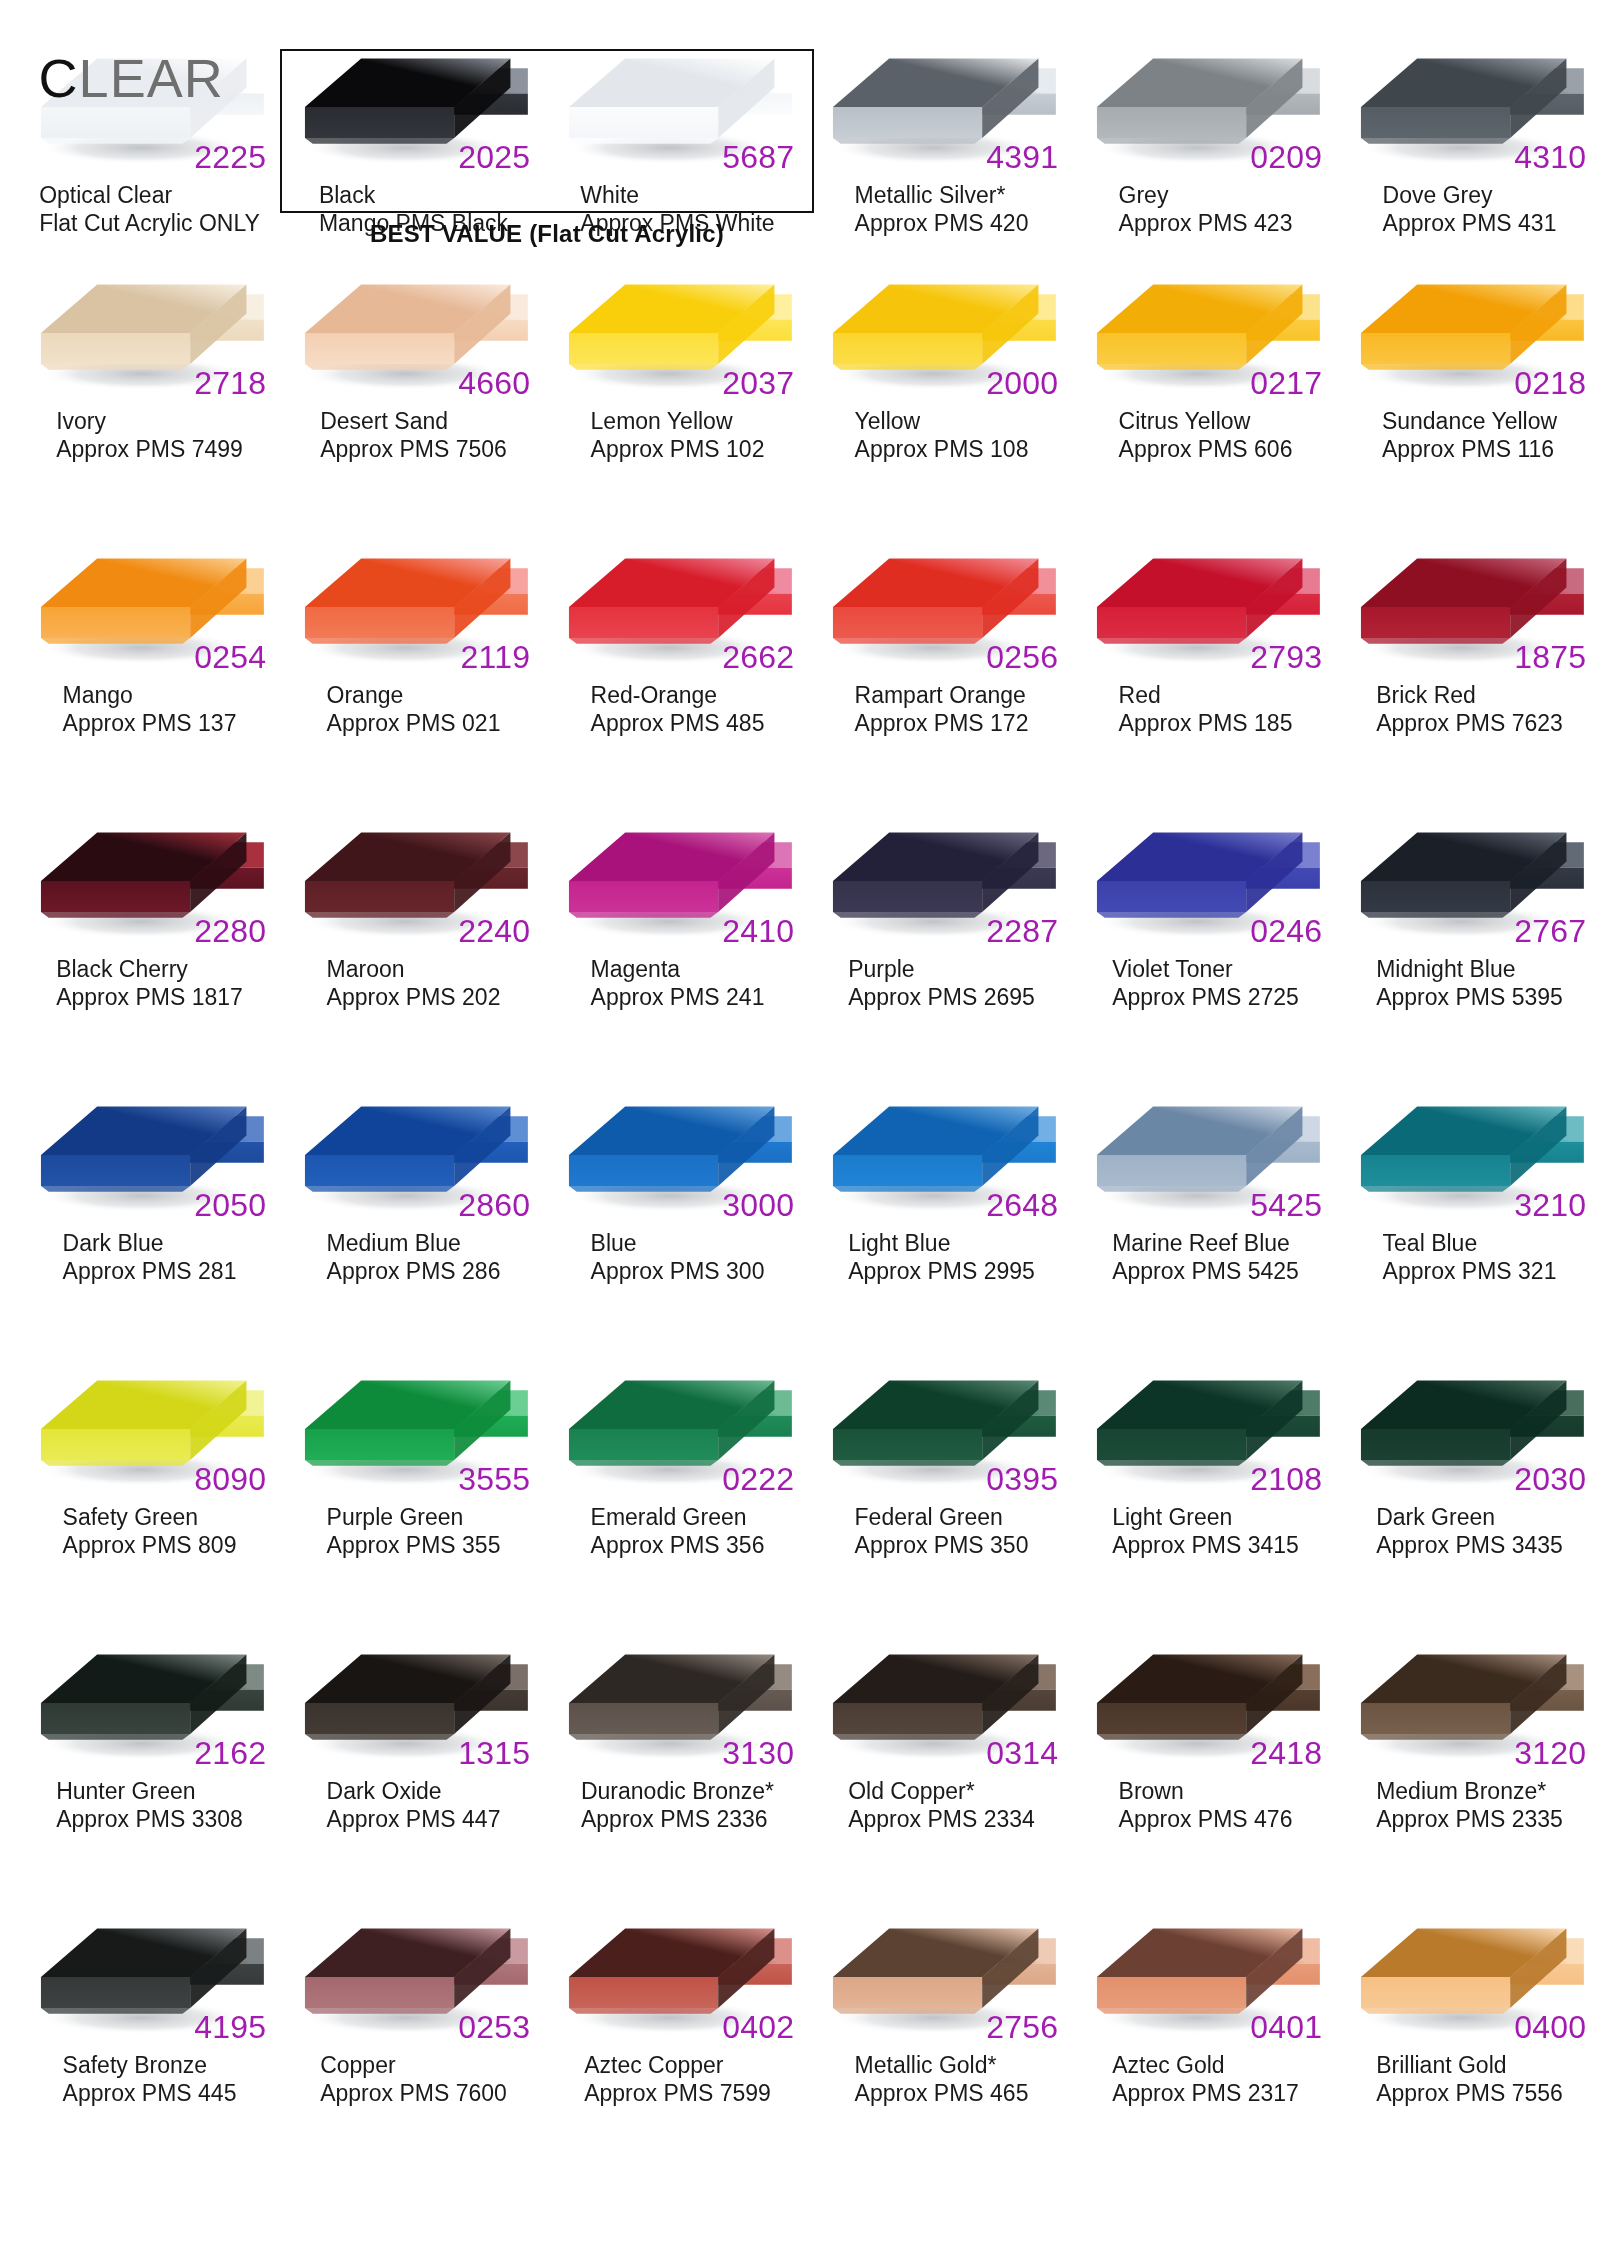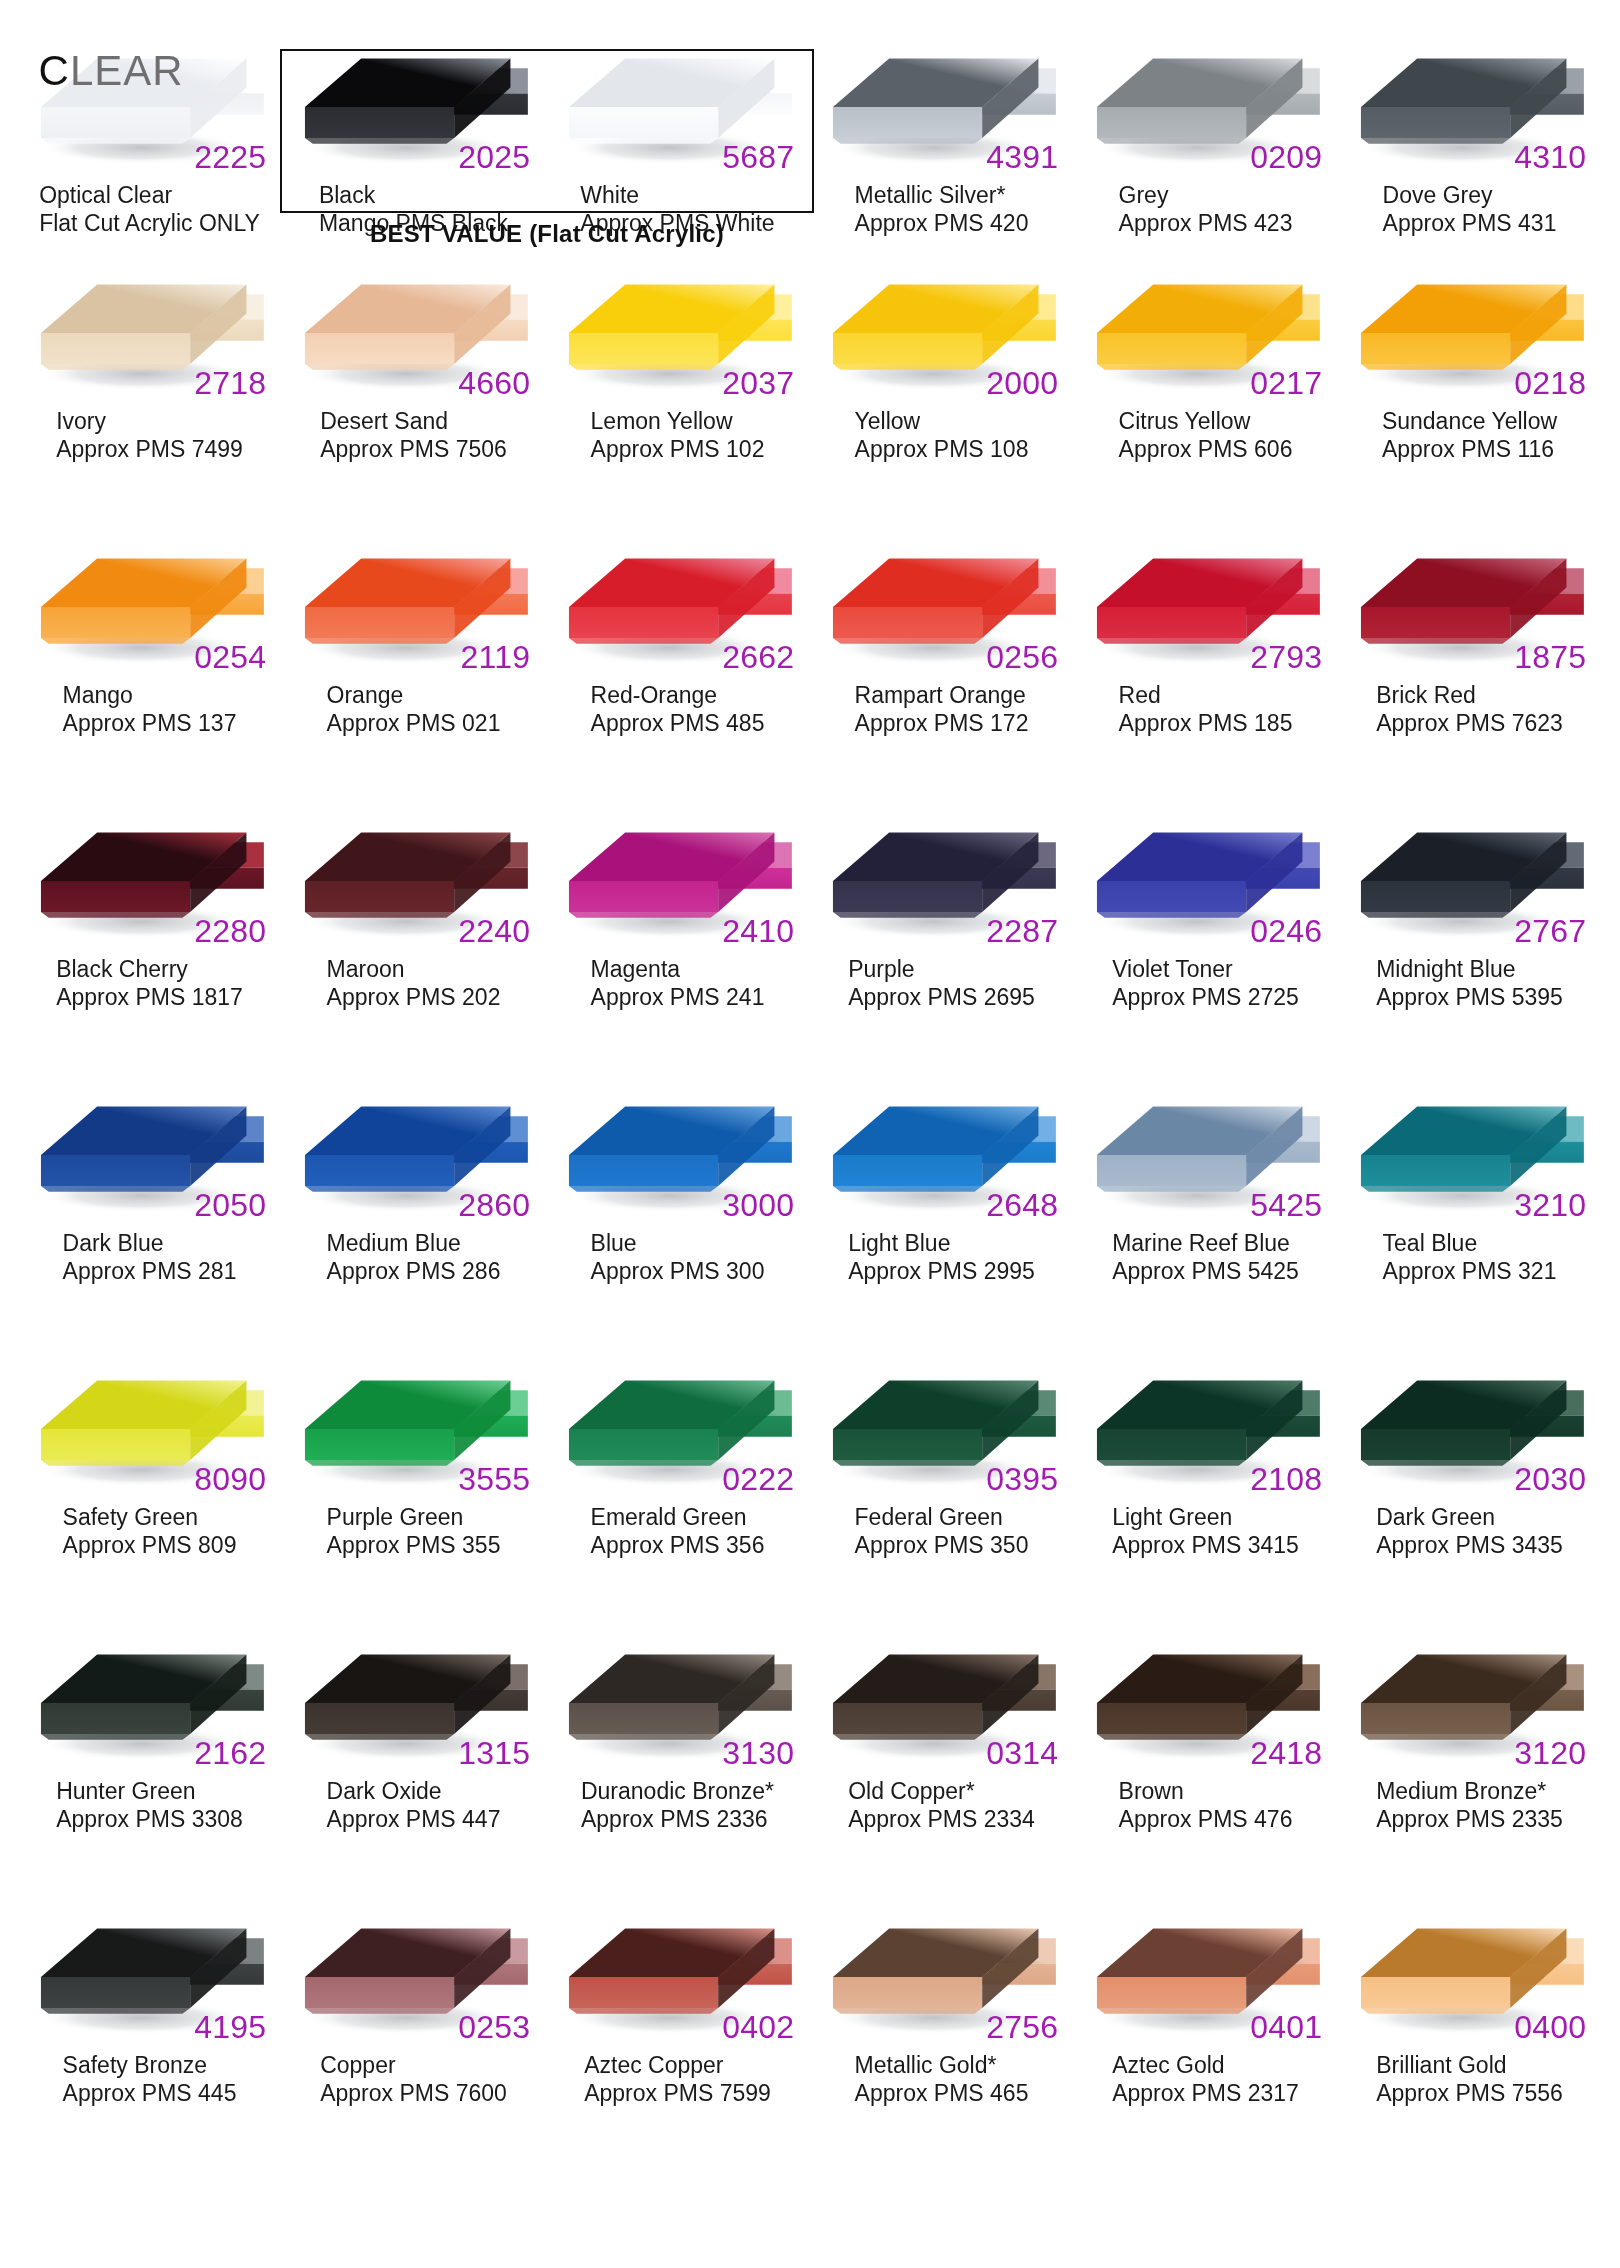--- a/index.html
+++ b/index.html
@@ -74,21 +74,21 @@
 
   
   .row{height:274px;}
   .row.r0{height:226px;}
 
   
   .clearWord{
     position:absolute;
     left:11.6px;
     top:3.9px;
-    font-size:42px;
+    font-size:54px;
     letter-spacing:1px;
     font-weight:400;
     color:#6f6f6f;
     z-index:5;
     pointer-events:none;
     font-family:"Liberation Sans","DejaVu Sans",sans-serif;
   }
   .clearWord .c1{color:#111;}
 
   

